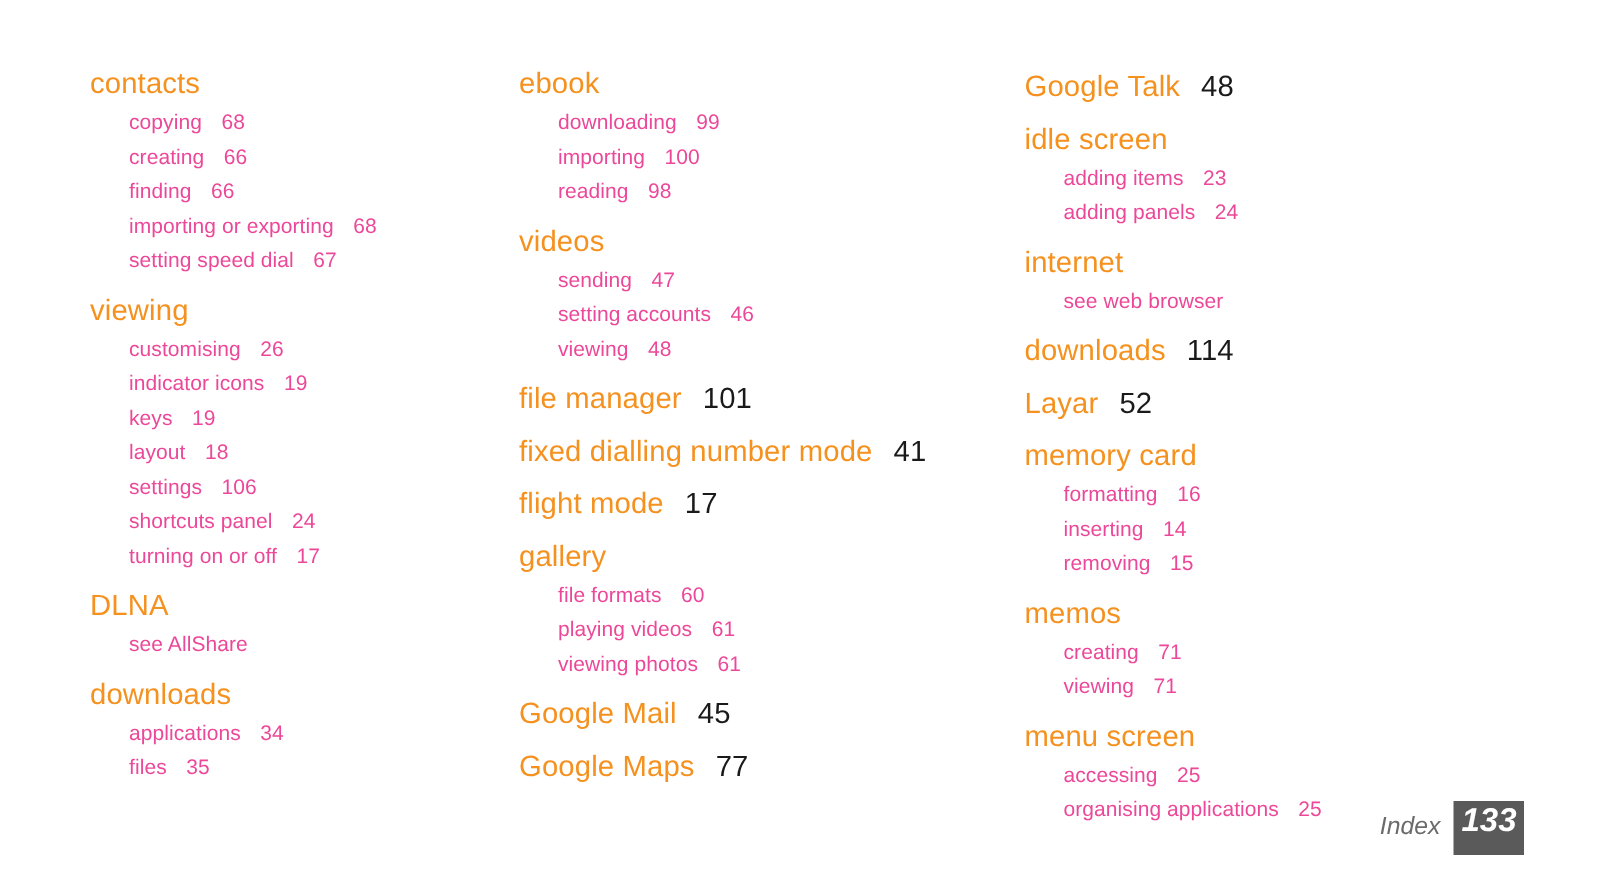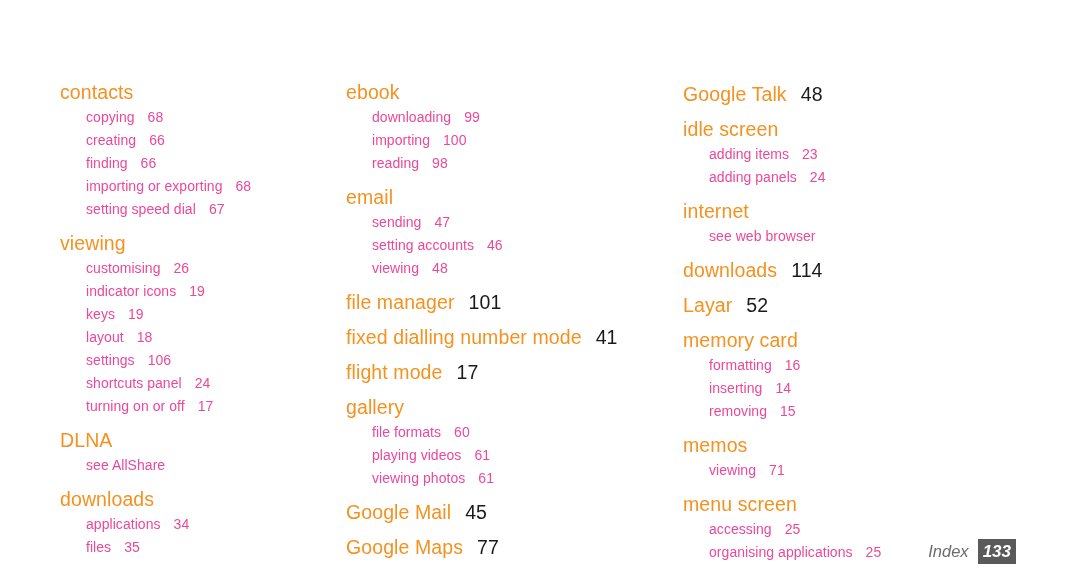--- a/index.html
+++ b/index.html
@@ -28,21 +28,20 @@
     position: absolute;
     left: 0;
     top: 44px;
     width: 1080px;
     display: flex;
     align-items: flex-start;
   }
 
   .column {
     box-sizing: border-box;
-    margin-top: 36px;
   }
   .column.col-1 { width: 340px; padding-left: 60px; padding-top: 0px; }
   .column.col-2 { width: 330px; padding-left: 6px;  padding-top: 0px; }
   .column.col-3 { width: 410px; padding-left: 13px; padding-top: 2px; }
 
   
   .group { margin: 0 0 10px 0; }
   .group:last-child { margin-bottom: 0; }
 
   
@@ -96,23 +95,23 @@
     font-size: 16.5px;
     color: #6b6b6b;
     margin-right: 9px;
     line-height: 25px;
   }
   .footer-page {
     background: #5a5a5a;
     color: #ffffff;
     font-style: italic;
     font-weight: 700;
-    font-size: 17px;
+    font-size: 22px;
     line-height: 25px;
-    height: 25px;
+    height: 36px;
     min-width: 34px;
     text-align: center;
     padding: 0 5px;
     box-sizing: border-box;
     display: inline-block;
   }
 </style>
 </head>
 <body>
 
@@ -159,21 +158,21 @@
     <div class="column col-2">
         <div class="group">
           <div class="heading"><span class="term">ebook</span></div>
           <div class="entries">
             <div class="entry"><span class="label">downloading</span><span class="page">99</span></div>
             <div class="entry"><span class="label">importing</span><span class="page">100</span></div>
             <div class="entry"><span class="label">reading</span><span class="page">98</span></div>
           </div>
         </div>
         <div class="group">
-          <div class="heading"><span class="term">email</span></div>
+          <div class="heading"><span class="term">videos</span></div>
           <div class="entries">
             <div class="entry"><span class="label">sending</span><span class="page">47</span></div>
             <div class="entry"><span class="label">setting accounts</span><span class="page">46</span></div>
             <div class="entry"><span class="label">viewing</span><span class="page">48</span></div>
           </div>
         </div>
         <div class="group">
           <div class="heading"><span class="term">file manager</span><span class="page">101</span></div>
         </div>
         <div class="group">
@@ -224,20 +223,21 @@
           <div class="heading"><span class="term">memory card</span></div>
           <div class="entries">
             <div class="entry"><span class="label">formatting</span><span class="page">16</span></div>
             <div class="entry"><span class="label">inserting</span><span class="page">14</span></div>
             <div class="entry"><span class="label">removing</span><span class="page">15</span></div>
           </div>
         </div>
         <div class="group">
           <div class="heading"><span class="term">memos</span></div>
           <div class="entries">
+            <div class="entry"><span class="label">creating</span><span class="page">71</span></div>
             <div class="entry"><span class="label">viewing</span><span class="page">71</span></div>
           </div>
         </div>
         <div class="group">
           <div class="heading"><span class="term">menu screen</span></div>
           <div class="entries">
             <div class="entry"><span class="label">accessing</span><span class="page">25</span></div>
             <div class="entry"><span class="label">organising applications</span><span class="page">25</span></div>
           </div>
         </div>

